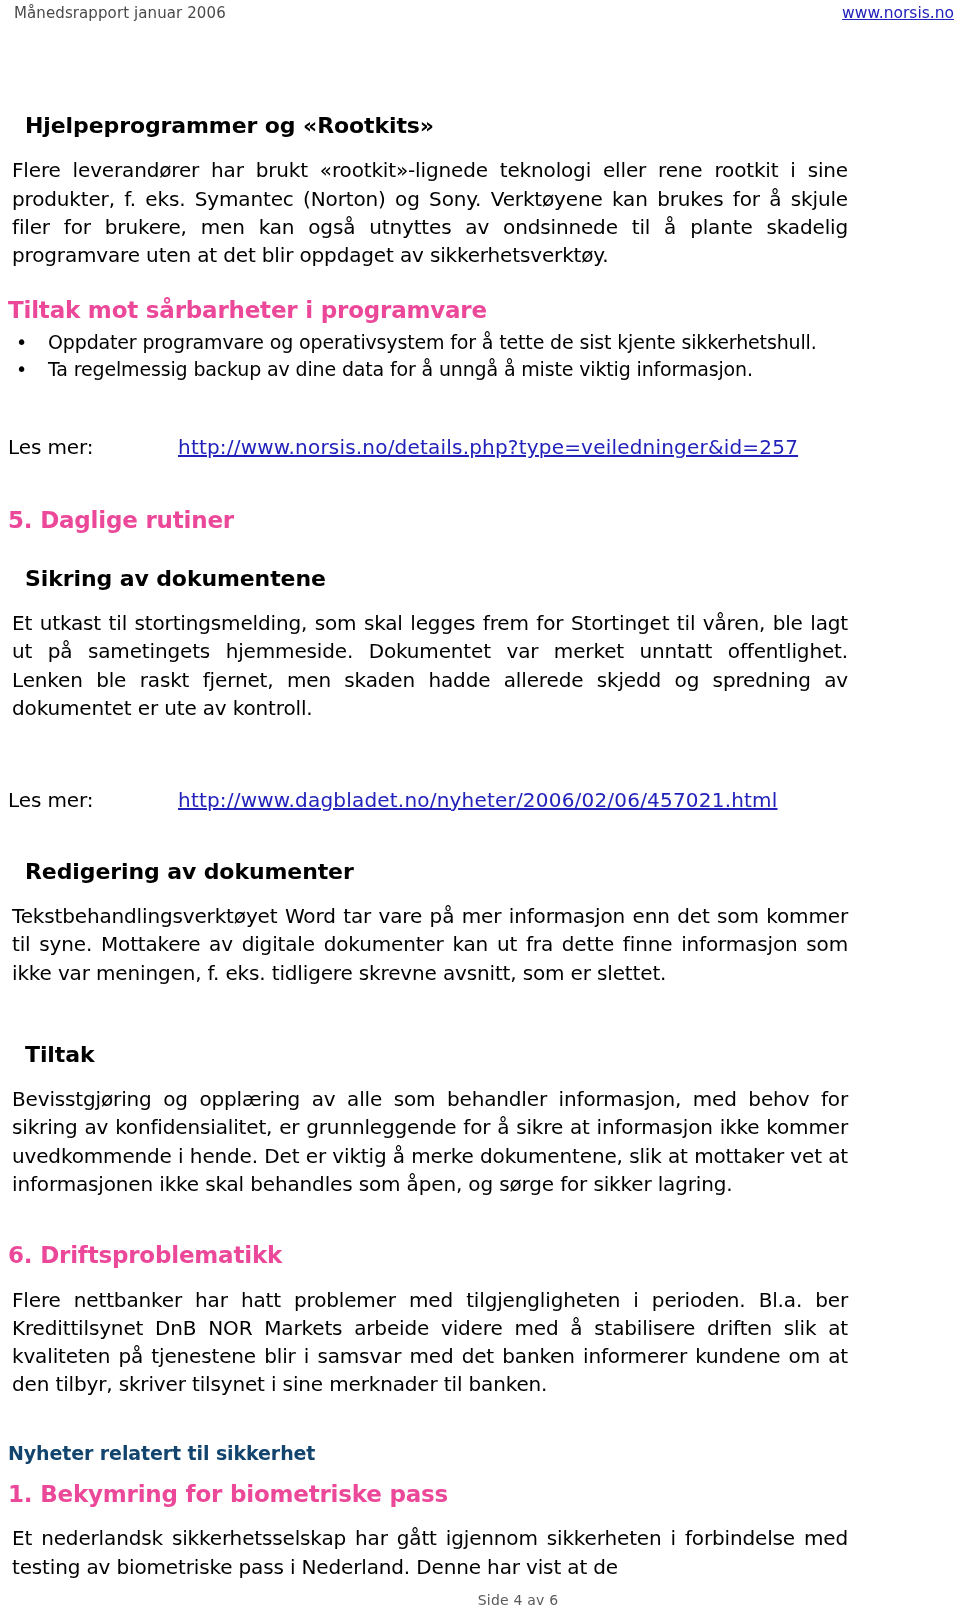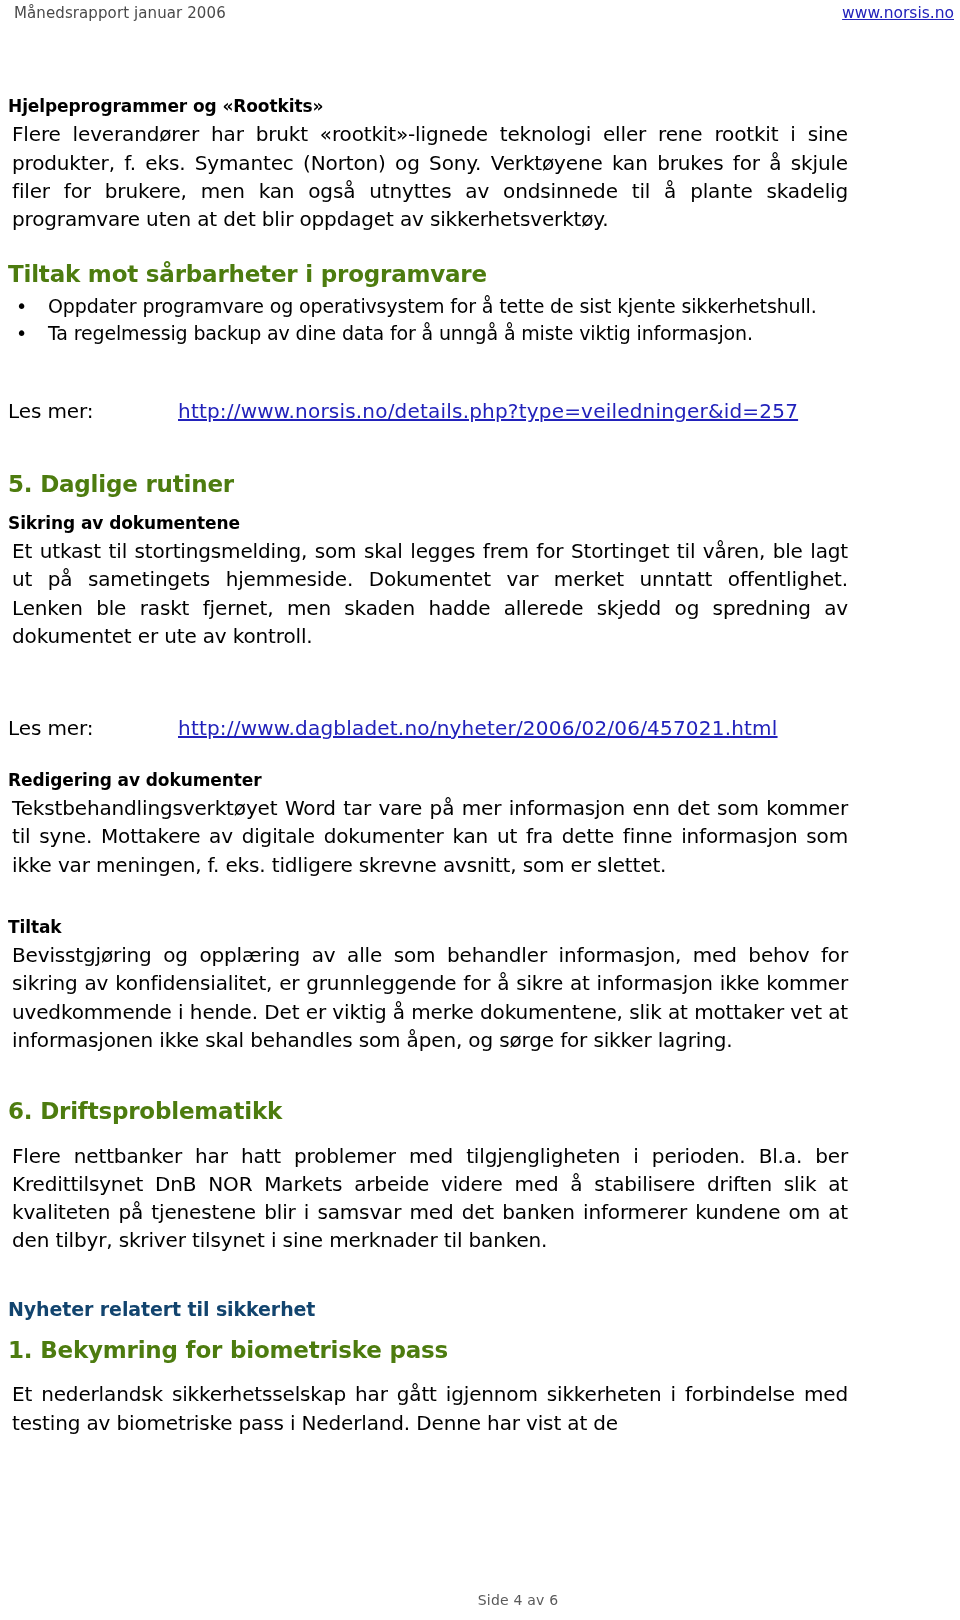--- a/index.html
+++ b/index.html
@@ -62,31 +62,31 @@
     font-weight: bold;
     color: #12446e;
     margin: 0;
     line-height: 1.18;
     letter-spacing: -0.1px;
   }
 
   h2.doc-h2 {
     font-size: 23px;
     font-weight: bold;
-    color: #4d7c0f;
+    color: #ec4899;
     margin: 0;
     line-height: 1.2;
     letter-spacing: -0.2px;
   }
 
   h3.doc-h3 {
-    font-size: 17px;
+    font-size: 22px;
     font-weight: bold;
     color: #000000;
-    margin: 0;
+    margin: 17px;
     line-height: 1.2;
     letter-spacing: -0.1px;
   }
 
   p.para {
     font-size: 20px;
     line-height: 1.41;
     margin: 4px;
     color: #000000;
     text-align: justify;

